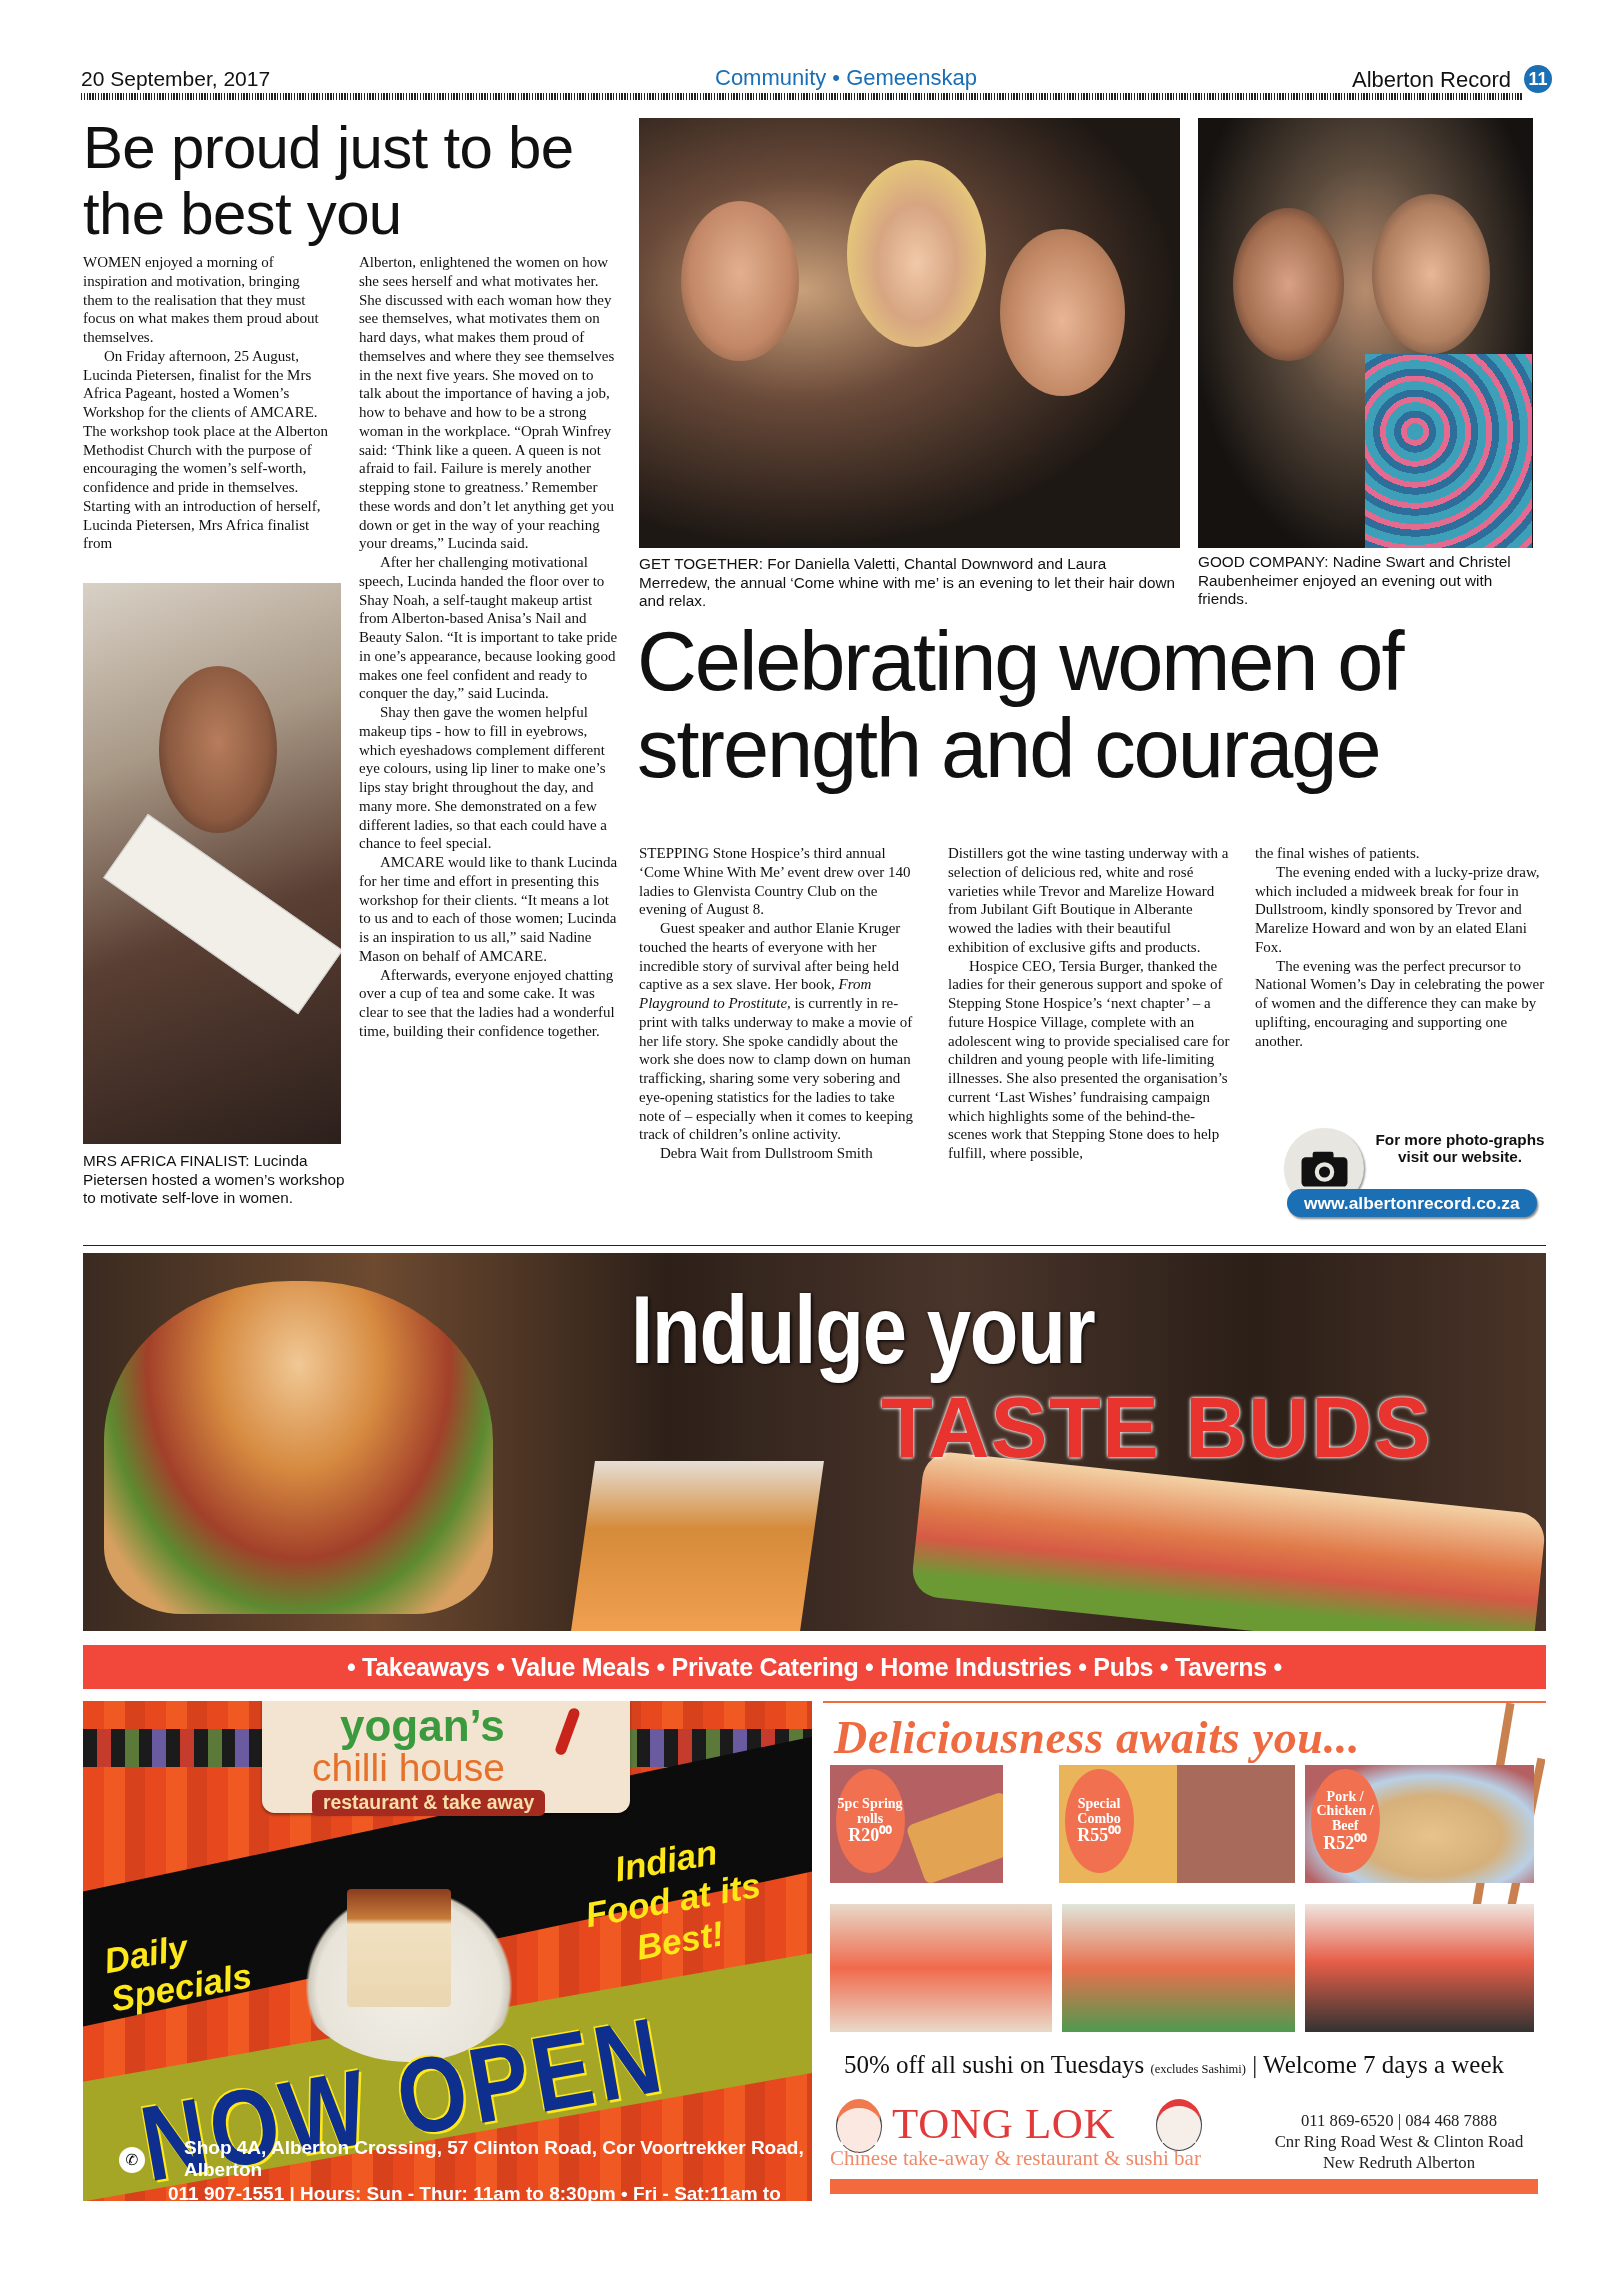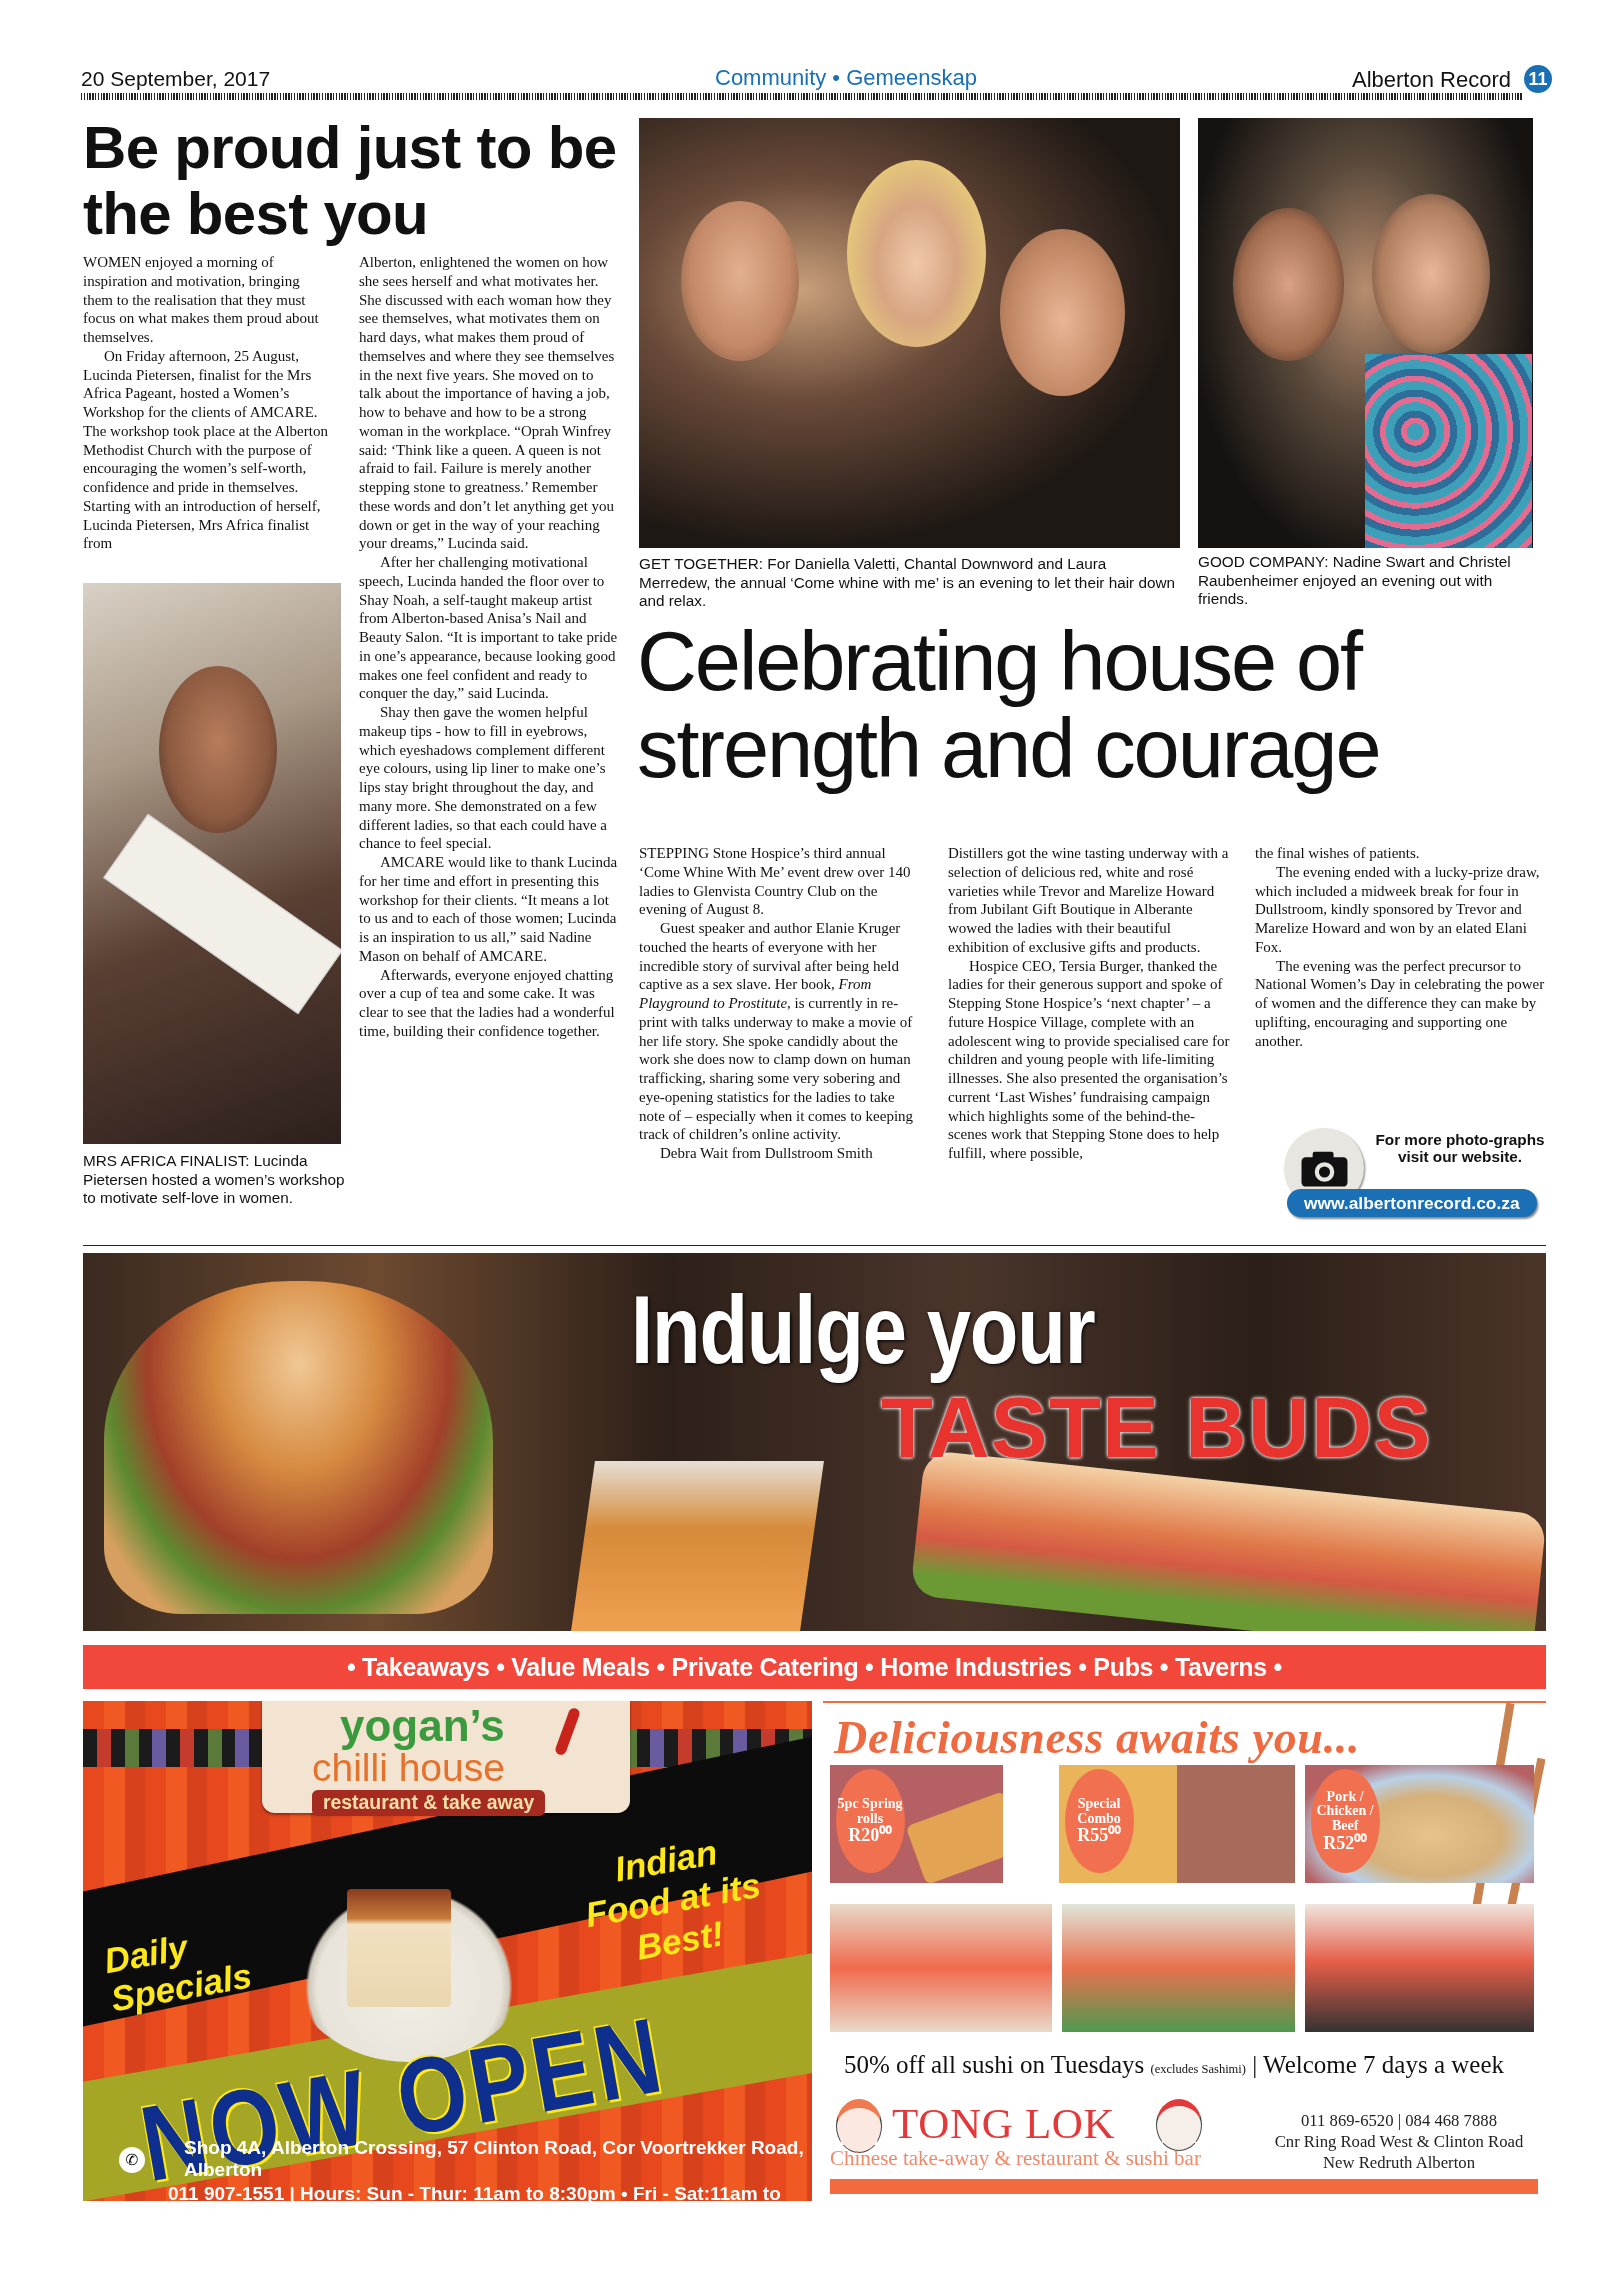--- a/index.html
+++ b/index.html
@@ -6,21 +6,21 @@
   body{width:1624px;height:2295px;position:relative;overflow:hidden;font-family:"Liberation Serif",serif;color:#111;}
   .abs{position:absolute;}
   .sans{font-family:"Liberation Sans",sans-serif;}
   
   .hdr-date{left:81px;top:67px;font-size:21px;}
   .hdr-section{left:715px;top:65px;font-size:22px;color:#1a6fb5;}
   .hdr-paper{left:1352px;top:67px;font-size:22px;}
   .pg-num{left:1524px;top:65px;width:28px;height:28px;border-radius:50%;background:#1a6fb5;color:#fff;font-size:18px;font-weight:bold;display:flex;align-items:center;justify-content:center;}
   .hdr-rule{left:81px;top:93px;width:1442px;height:7px;background:repeating-linear-gradient(90deg,#222 0 1.4px,#fff 1.4px 2.8px);}
   
-  .h1{left:83px;top:115px;width:541px;font-size:60px;line-height:1.1;font-weight:bold;letter-spacing:-0.7px;}
+  .h1{left:83px;top:115px;width:541px;font-size:60px;line-height:1.1;font-weight:normal;letter-spacing:-0.7px;}
   .col{font-size:15px;line-height:1.25;text-align:left;}
   .col p{margin:0;}
   .col p+p{text-indent:21px;}
   .col1{left:83px;top:253px;width:250px;}
   .col2{left:359px;top:253px;width:260px;}
   .photo{background:#333;overflow:hidden;}
   .ph-lucinda{left:83px;top:583px;width:258px;height:561px;background:linear-gradient(160deg,#d9d1c6 0%,#a89886 30%,#5a3f33 60%,#2c201c 100%);}
   .cap{font-size:15.3px;line-height:1.22;}
   .cap1{left:83px;top:1152px;width:264px;}
   
@@ -119,21 +119,21 @@
   <div style="position:absolute;left:361px;top:111px;width:125px;height:167px;border-radius:50%;background:radial-gradient(ellipse at 50% 55%,#e8b595 0%,#c18764 60%,#8a5e40 100%);"></div>
 </div>
 <div class="abs photo ph-goodcompany">
   <div style="position:absolute;left:35px;top:90px;width:111px;height:153px;border-radius:50%;background:radial-gradient(ellipse at 50% 50%,#d9a286 0%,#a36d50 60%,#1f1612 100%);"></div>
   <div style="position:absolute;left:174px;top:76px;width:118px;height:160px;border-radius:50%;background:radial-gradient(ellipse at 50% 50%,#e7b797 0%,#b07f60 60%,#3a2a22 100%);"></div>
   <div style="position:absolute;left:167px;top:236px;width:167px;height:194px;background:repeating-radial-gradient(circle at 30% 40%,#3ea0b8 0 8.3px,#e56a8f 8.3px 14px,#2d6e9a 14px 21px);"></div>
 </div>
 <div class="abs sans cap cap2">GET TOGETHER: For Daniella Valetti, Chantal Downword and Laura Merredew, the annual ‘Come whine with me’ is an evening to let their hair down and relax.</div>
 <div class="abs sans cap cap3">GOOD COMPANY: Nadine Swart and Christel Raubenheimer enjoyed an evening out with friends.</div>
 
-<h2 class="abs sans h2" style="margin:0">Celebrating house of strength and courage</h2>
+<h2 class="abs sans h2" style="margin:0">Celebrating women of strength and courage</h2>
 <div class="abs col col3">
   <p>STEPPING Stone Hospice’s third annual ‘Come Whine With Me’ event drew over 140 ladies to Glenvista Country Club on the evening of August 8.</p>
   <p><span>Guest speaker and author Elanie Kruger touched the hearts of everyone with her incredible story of survival after being held captive as a sex slave. Her book, </span><i>From Playground to Prostitute</i><span>, is currently in re-print with talks underway to make a movie of her life story. She spoke candidly about the work she does now to clamp down on human trafficking, sharing some very sobering and eye-opening statistics for the ladies to take note of – especially when it comes to keeping track of children’s online activity.</span></p>
   <p>Debra Wait from Dullstroom Smith</p>
 </div>
 <div class="abs col col4">
   <p style="text-indent:0">Distillers got the wine tasting underway with a selection of delicious red, white and rosé varieties while Trevor and Marelize Howard from Jubilant Gift Boutique in Alberante wowed the ladies with their beautiful exhibition of exclusive gifts and products.</p>
   <p>Hospice CEO, Tersia Burger, thanked the ladies for their generous support and spoke of Stepping Stone Hospice’s ‘next chapter’ – a future Hospice Village, complete with an adolescent wing to provide specialised care for children and young people with life-limiting illnesses. She also presented the organisation’s current ‘Last Wishes’ fundraising campaign which highlights some of the behind-the-scenes work that Stepping Stone does to help fulfill, where possible,</p>
 </div>
 <div class="abs col col5">

